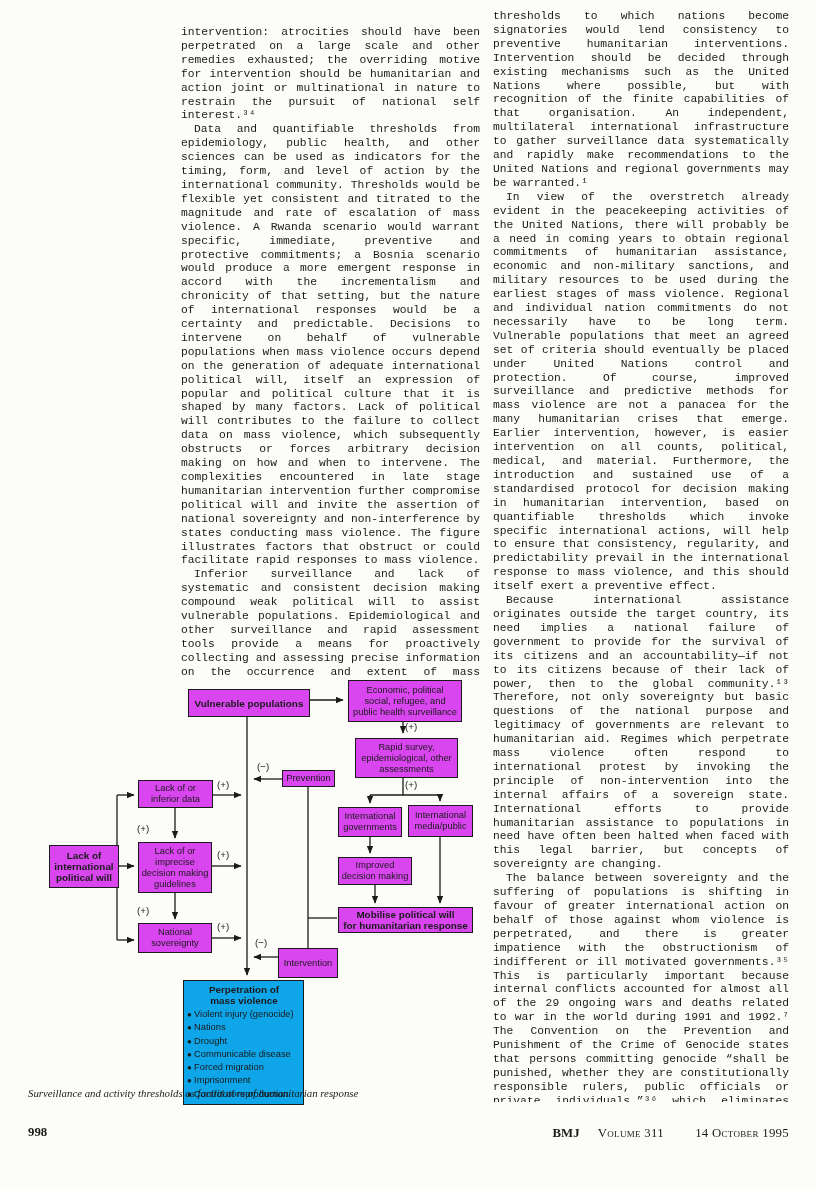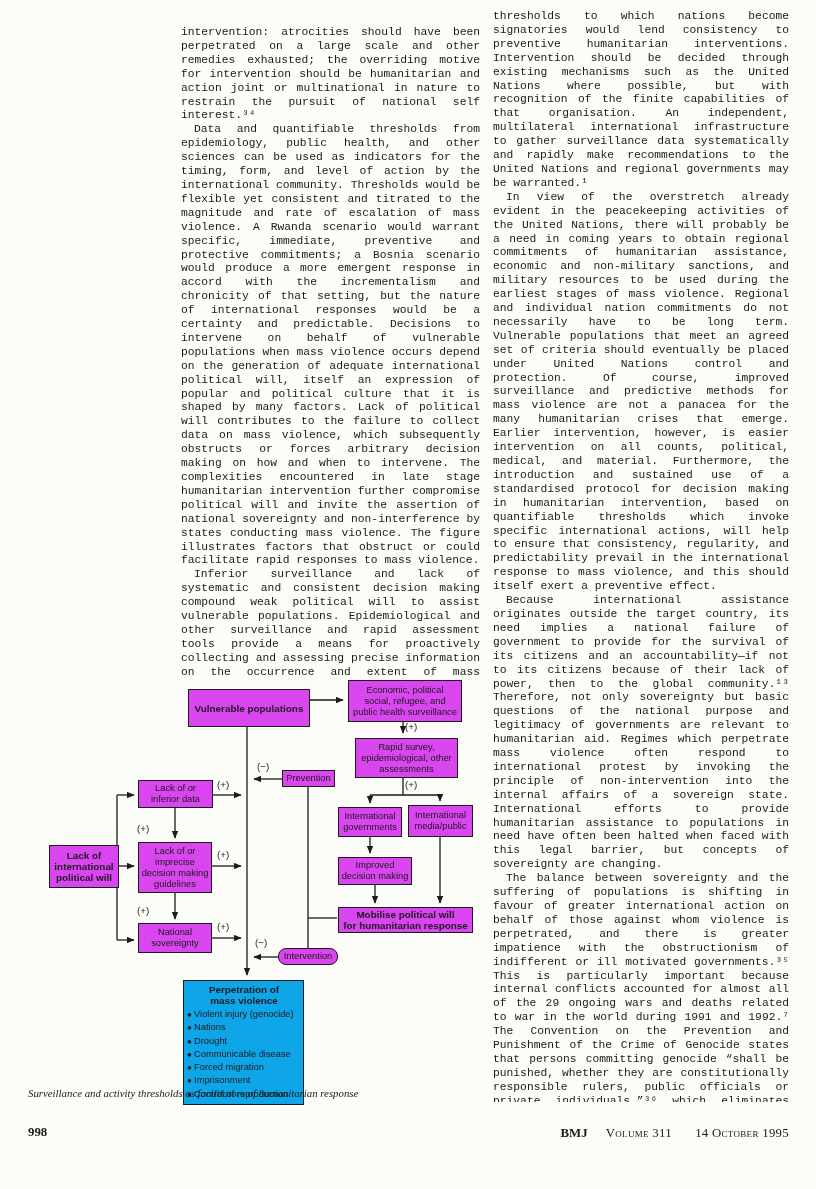--- a/index.html
+++ b/index.html
@@ -37,21 +37,21 @@
     font-size:9.9px; line-height:11px; margin-bottom:2px; }
   #perpetration ul { margin:0; padding:0; list-style:none; font-size:9.3px; line-height:12.3px; }
   #perpetration li::before { content:"\25CF\00a0"; font-size:8px; }
 
   #caption { position:absolute; left:28px; top:1087px; width:400px;
     font-style:italic; font-size:10.8px; }
 
   #footer-left { position:absolute; left:28px; top:1125px; font-size:12.8px; font-weight:bold; }
   #footer-right { position:absolute; right:27px; top:1126px; font-size:12.8px; }
   #footer-right .j { font-weight:bold; margin-right:15px; }
-  #footer-right .v { font-variant:small-caps; margin-right:20px; letter-spacing:0.3px; }
+  #footer-right .v { font-variant:small-caps; margin-right:28px; letter-spacing:0.3px; }
   #footer-right .d { font-variant:small-caps; letter-spacing:0.3px; }
 </style>
 </head>
 <body>
 
 <div class="col" id="left-col">
   <p>intervention: atrocities should have been perpetrated on a large scale and other remedies exhausted; the overriding motive for intervention should be humanitarian and action joint or multinational in nature to restrain the pursuit of national self interest.³⁴</p>
   <p class="indent">Data and quantifiable thresholds from epidemiology, public health, and other sciences can be used as indicators for the timing, form, and level of action by the international community. Thresholds would be flexible yet consistent and titrated to the magnitude and rate of escalation of mass violence. A Rwanda scenario would warrant specific, immediate, preventive and protective commitments; a Bosnia scenario would produce a more emergent response in accord with the incrementalism and chronicity of that setting, but the nature of international responses would be a certainty and predictable. Decisions to intervene on behalf of vulnerable populations when mass violence occurs depend on the generation of adequate international political will, itself an expression of popular and political culture that it is shaped by many factors. Lack of political will contributes to the failure to collect data on mass violence, which subsequently obstructs or forces arbitrary decision making on how and when to intervene. The complexities encountered in late stage humanitarian intervention further compromise political will and invite the assertion of national sovereignty and non-interference by states conducting mass violence. The figure illustrates factors that obstruct or could facilitate rapid responses to mass violence.</p>
   <p class="indent">Inferior surveillance and lack of systematic and consistent decision making compound weak political will to assist vulnerable populations. Epidemiological and other surveillance and rapid assessment tools provide a means for proactively collecting and assessing precise information on the occurrence and extent of mass violence and for mitigating the influence of factors that promote political indifference. Heightened public awareness may contribute to the mobilisation of political will and, when linked to protocols for international action, can help bypass decision making that is based exclusively and specifically on cost-benefit considerations. International agreements on action</p>
 </div>
@@ -91,37 +91,37 @@
       <line x1="102" y1="191" x2="119" y2="191" marker-end="url(#ah)"></line>
       <line x1="102" y1="265" x2="119" y2="265" marker-end="url(#ah)"></line>
       <line x1="160" y1="133" x2="160" y2="163" marker-end="url(#ah)"></line>
       <line x1="160" y1="218" x2="160" y2="244" marker-end="url(#ah)"></line>
       <line x1="198" y1="120" x2="226" y2="120" marker-end="url(#ah)"></line>
       <line x1="197" y1="191" x2="226" y2="191" marker-end="url(#ah)"></line>
       <line x1="197" y1="263" x2="226" y2="263" marker-end="url(#ah)"></line>
     </g>
   </svg>
 
-  <div class="fnode bold" style="left:173px;top:14px;width:122px;height:38px;">Vulnerable populations</div>
+  <div class="fnode bold" style="left:173px;top:14px;width:122px;height:28px;">Vulnerable populations</div>
   <div class="fnode" style="left:333px;top:5px;width:114px;height:42px;">Economic, political
 social, refugee, and
 public health surveillance</div>
   <div class="fnode" style="left:340px;top:63px;width:103px;height:40px;">Rapid survey,
 epidemiological, other
 assessments</div>
   <div class="fnode" style="left:323px;top:132px;width:64px;height:30px;">International
 governments</div>
   <div class="fnode" style="left:393px;top:130px;width:65px;height:32px;">International
 media/public</div>
   <div class="fnode" style="left:323px;top:182px;width:74px;height:28px;">Improved
 decision making</div>
   <div class="fnode bold" style="left:323px;top:232px;width:135px;height:26px;">Mobilise political will
 for humanitarian response</div>
   <div class="fnode" style="left:267px;top:95px;width:53px;height:17px;">Prevention</div>
-  <div class="fnode" style="left:263px;top:273px;width:60px;height:17px;border-radius:8px;">Intervention</div>
+  <div class="fnode" style="left:263px;top:273px;width:60px;height:30px;">Intervention</div>
   <div class="fnode bold" style="left:17px;top:170px;width:70px;height:43px;margin-left:17px;">Lack of
 international
 political will</div>
   <div class="fnode" style="left:123px;top:105px;width:75px;height:28px;">Lack of or
 inferior data</div>
   <div class="fnode" style="left:123px;top:167px;width:74px;height:51px;">Lack of or
 imprecise
 decision making
 guidelines</div>
   <div class="fnode" style="left:123px;top:248px;width:74px;height:30px;">National

